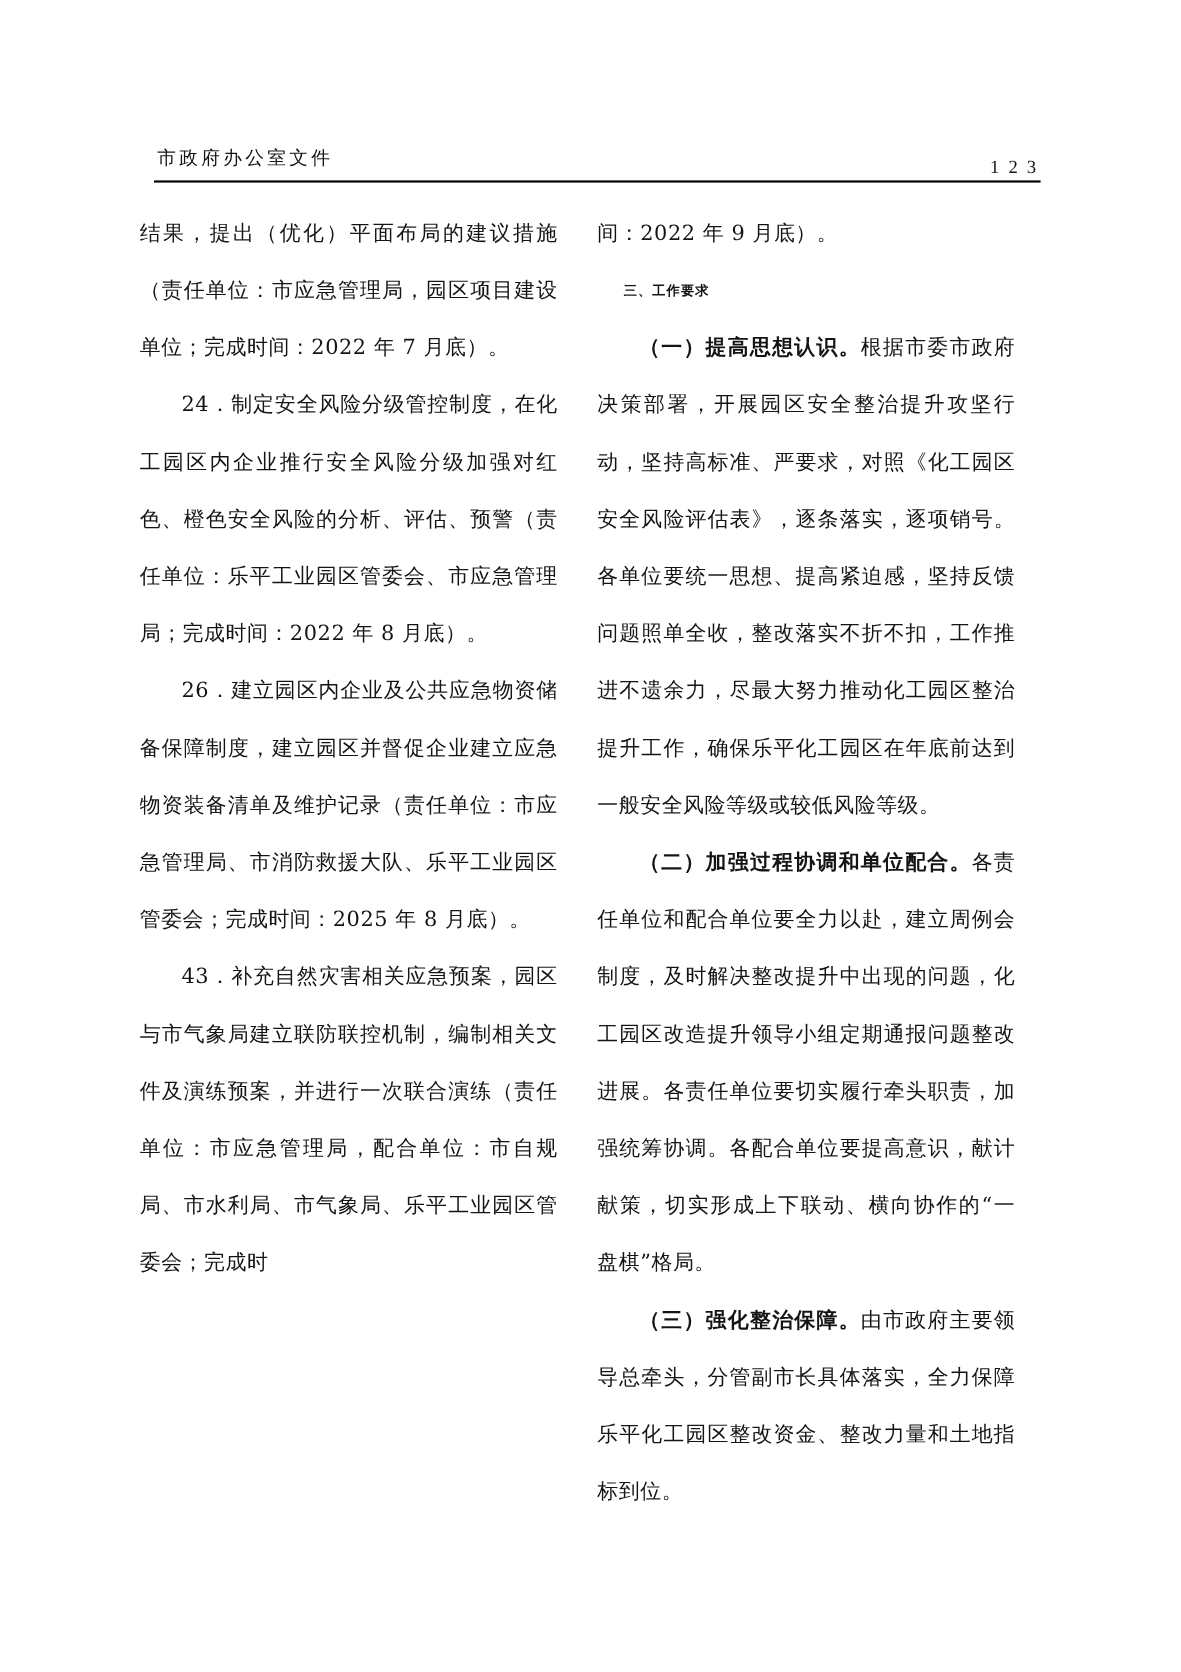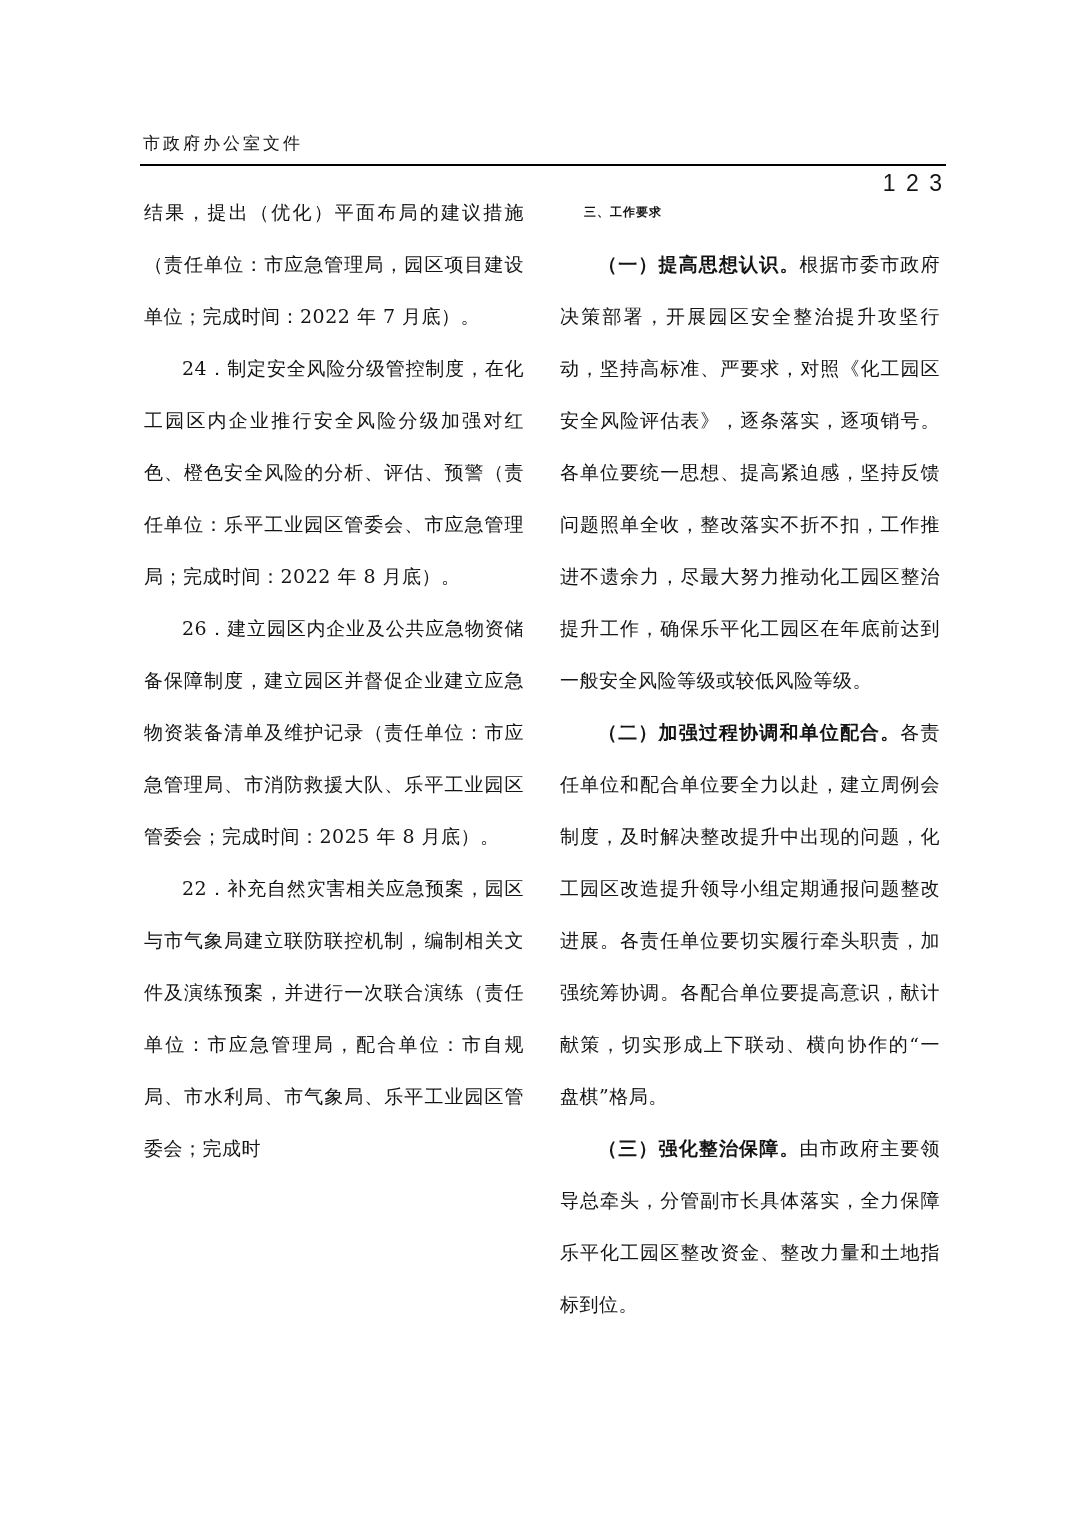--- a/index.html
+++ b/index.html
@@ -30,37 +30,36 @@
     top: 4px;
     font-size: 17px;
     letter-spacing: 3px;
     font-family: "DejaVu Serif", "Liberation Serif", serif;
     text-align: center;
   }
   .page-num {
     position: absolute;
     right: 2px;
     top: 14px;
-    font-size: 23px;
+    font-size: 17px;
     letter-spacing: 2px;
-    font-family: Liberation Sans, sans-serif;
+    font-family: Liberation Serif, serif;
     white-space: pre;
-    margin-top: 28px;
   }
   .header-rule {
     position: absolute;
     left: 140px;
     top: 164px;
     width: 806px;
     height: 2px;
     background: #000000;
   }
   .columns {
     position: absolute;
-    left: 144px;
+    left: 127px;
     top: 186px;
     width: 796px;
     display: flex;
     gap: 36px;
   }
   .col {
     width: 381px;
     font-size: 19px;
     line-height: 52px;
     text-align: justify;
@@ -97,24 +96,25 @@
   </div>
 
   <div class="header-rule"></div>
 
   <div class="columns">
 
     <div class="col">
       <p class="para cont">结果，提出（优化）平面布局的建议措施（责任单位：市应急管理局，园区项目建设单位；完成时间：2022 年 7 月底）。</p>
       <p class="para ind">24．制定安全风险分级管控制度，在化工园区内企业推行安全风险分级加强对红色、橙色安全风险的分析、评估、预警（责任单位：乐平工业园区管委会、市应急管理局；完成时间：2022 年 8 月底）。</p>
       <p class="para ind">26．建立园区内企业及公共应急物资储备保障制度，建立园区并督促企业建立应急物资装备清单及维护记录（责任单位：市应急管理局、市消防救援大队、乐平工业园区管委会；完成时间：2025 年 8 月底）。</p>
-      <p class="para ind">22．补充自然灾害相关应急预案，园区与市气象局建立联防联控机制，编制相关文件及演练预案，并进行一次联合演练（责任单位：市应急管理局，配合单位：市自规局、市水利局、市气象局、乐平工业园区管委会；完成时</p>
+      <p class="para ind">43．补充自然灾害相关应急预案，园区与市气象局建立联防联控机制，编制相关文件及演练预案，并进行一次联合演练（责任单位：市应急管理局，配合单位：市自规局、市水利局、市气象局、乐平工业园区管委会；完成时</p>
     </div>
 
     <div class="col">
+      <p class="para cont">间：2022 年 9 月底）。</p>
       <h3 class="section-heading">三、工作要求</h3>
       <p class="para ind"><span class="lead">（一）提高思想认识。</span><span>根据市委市政府决策部署，开展园区安全整治提升攻坚行动，坚持高标准、严要求，对照《化工园区安全风险评估表》，逐条落实，逐项销号。各单位要统一思想、提高紧迫感，坚持反馈问题照单全收，整改落实不折不扣，工作推进不遗余力，尽最大努力推动化工园区整治提升工作，确保乐平化工园区在年底前达到一般安全风险等级或较低风险等级。</span></p>
       <p class="para ind"><span class="lead">（二）加强过程协调和单位配合。</span><span>各责任单位和配合单位要全力以赴，建立周例会制度，及时解决整改提升中出现的问题，化工园区改造提升领导小组定期通报问题整改进展。各责任单位要切实履行牵头职责，加强统筹协调。各配合单位要提高意识，献计献策，切实形成上下联动、横向协作的“一盘棋”格局。</span></p>
       <p class="para ind"><span class="lead">（三）强化整治保障。</span><span>由市政府主要领导总牵头，分管副市长具体落实，全力保障乐平化工园区整改资金、整改力量和土地指标到位。</span></p>
     </div>
 
   </div>
 
 </div>
 

